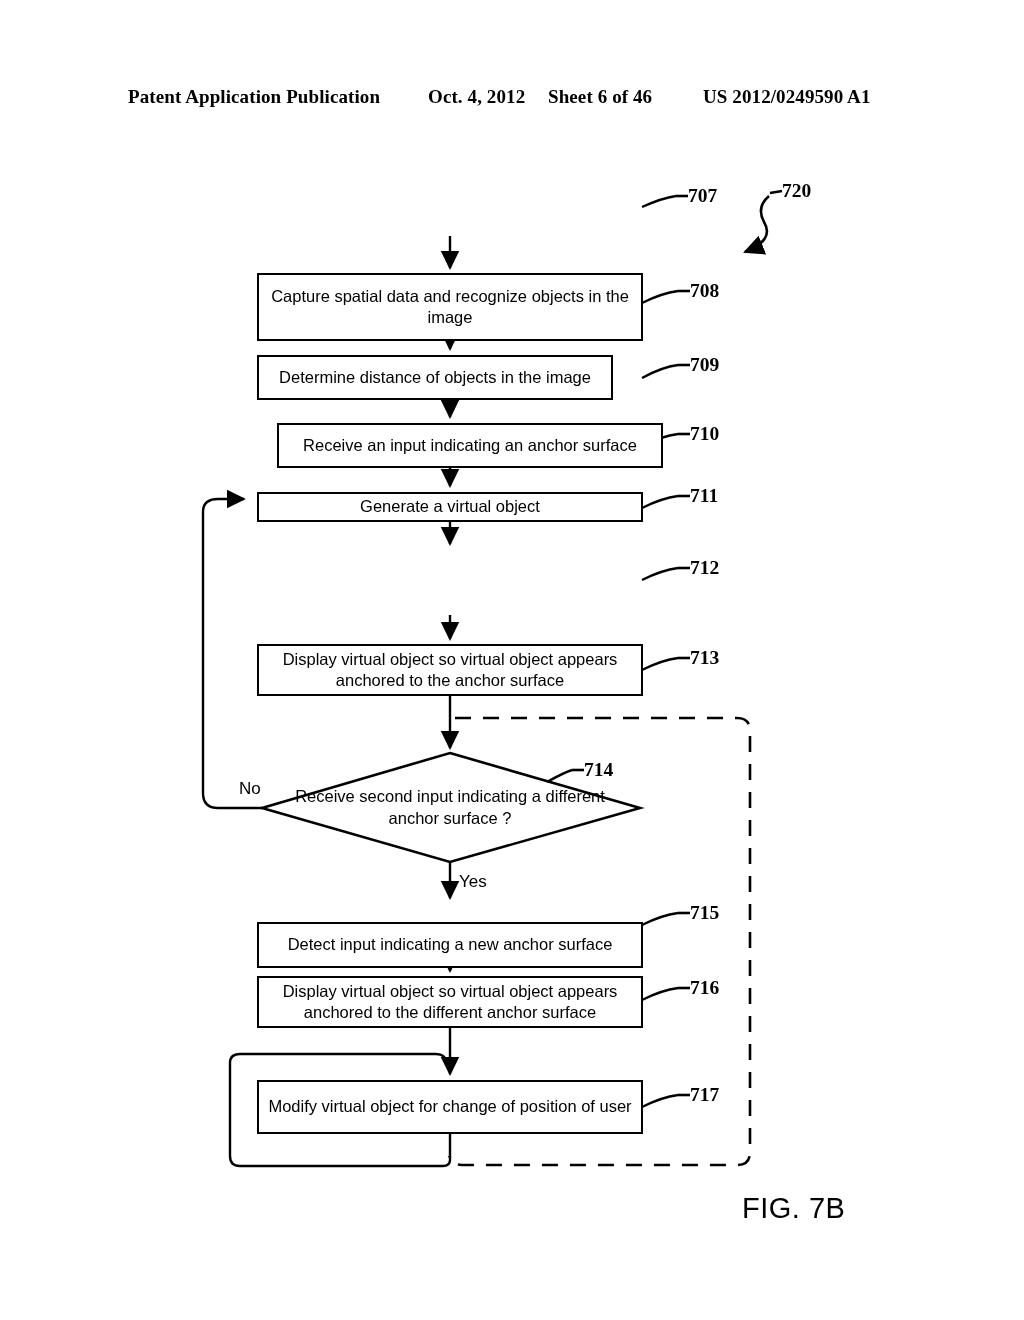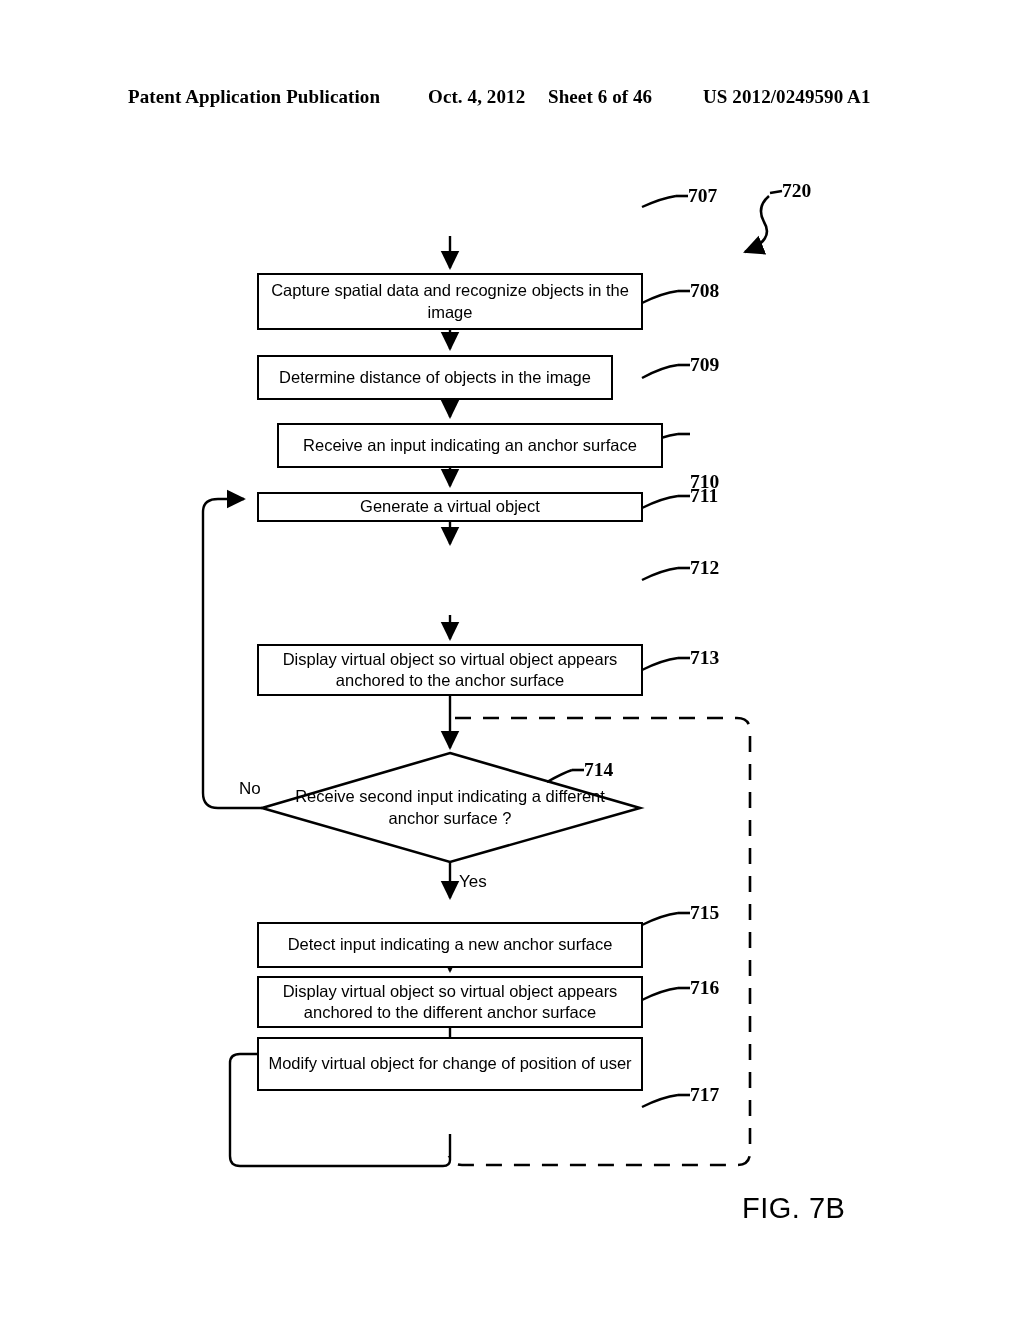--- a/index.html
+++ b/index.html
@@ -168,21 +168,21 @@
       <line x1="678" y1="658" x2="690" y2="658"></line>
       <line x1="572" y1="770" x2="584" y2="770"></line>
       <line x1="678" y1="913" x2="690" y2="913"></line>
       <line x1="678" y1="988" x2="690" y2="988"></line>
       <line x1="678" y1="1095" x2="690" y2="1095"></line>
       <line x1="770" y1="193" x2="782" y2="191"></line>
     </g>
   </svg>
 
 
-  <div class="pbox" style="left:257px; top:273px; width:386px; height:57px;">
+  <div class="pbox" style="left:257px; top:273px; width:386px; height:68px;">
     <span>Capture spatial data and recognize objects in the image</span>
   </div>
 
   <div class="pbox" style="left:257px; top:355px; width:356px; height:45px;">
     <span>Determine distance of objects in the image</span>
   </div>
 
   <div class="pbox" style="left:257px; top:423px; width:386px; height:45px;margin-left:20px;">
     <span>Receive an input indicating an anchor surface</span>
   </div>
@@ -203,31 +203,31 @@
   </div>
 
   <div class="pbox" style="left:257px; top:922px; width:386px; height:46px;text-align:center;">
     <span>Detect input indicating a new anchor surface</span>
   </div>
 
   <div class="pbox" style="left:257px; top:976px; width:386px; height:52px;">
     <span>Display virtual object so virtual object appears anchored to the different  anchor surface</span>
   </div>
 
-  <div class="pbox" style="left:257px; top:1037px; width:386px; height:54px;">
+  <div class="pbox" style="left:257px; top:1080px; width:386px; height:54px;">
     <span>Modify virtual object for change of position of user</span>
   </div>
 
   <div class="branch-label" style="left:239px; top:779px;">No</div>
   <div class="branch-label" style="left:459px; top:872px;">Yes</div>
 
   <div class="refnum" style="left:688px; top:185px;">707</div>
   <div class="refnum" style="left:690px; top:280px;">708</div>
   <div class="refnum" style="left:690px; top:354px;">709</div>
-  <div class="refnum" style="left:690px; top:423px;margin-top:48px;">710</div>
+  <div class="refnum" style="left:690px; top:423px;">710</div>
   <div class="refnum" style="left:690px; top:485px;">711</div>
   <div class="refnum" style="left:690px; top:557px;">712</div>
   <div class="refnum" style="left:690px; top:647px;">713</div>
   <div class="refnum" style="left:584px; top:759px;">714</div>
   <div class="refnum" style="left:690px; top:902px;">715</div>
   <div class="refnum" style="left:690px; top:977px;">716</div>
   <div class="refnum" style="left:690px; top:1084px;">717</div>
 
   <div class="refnum" style="left:782px; top:180px;">720</div>
 

